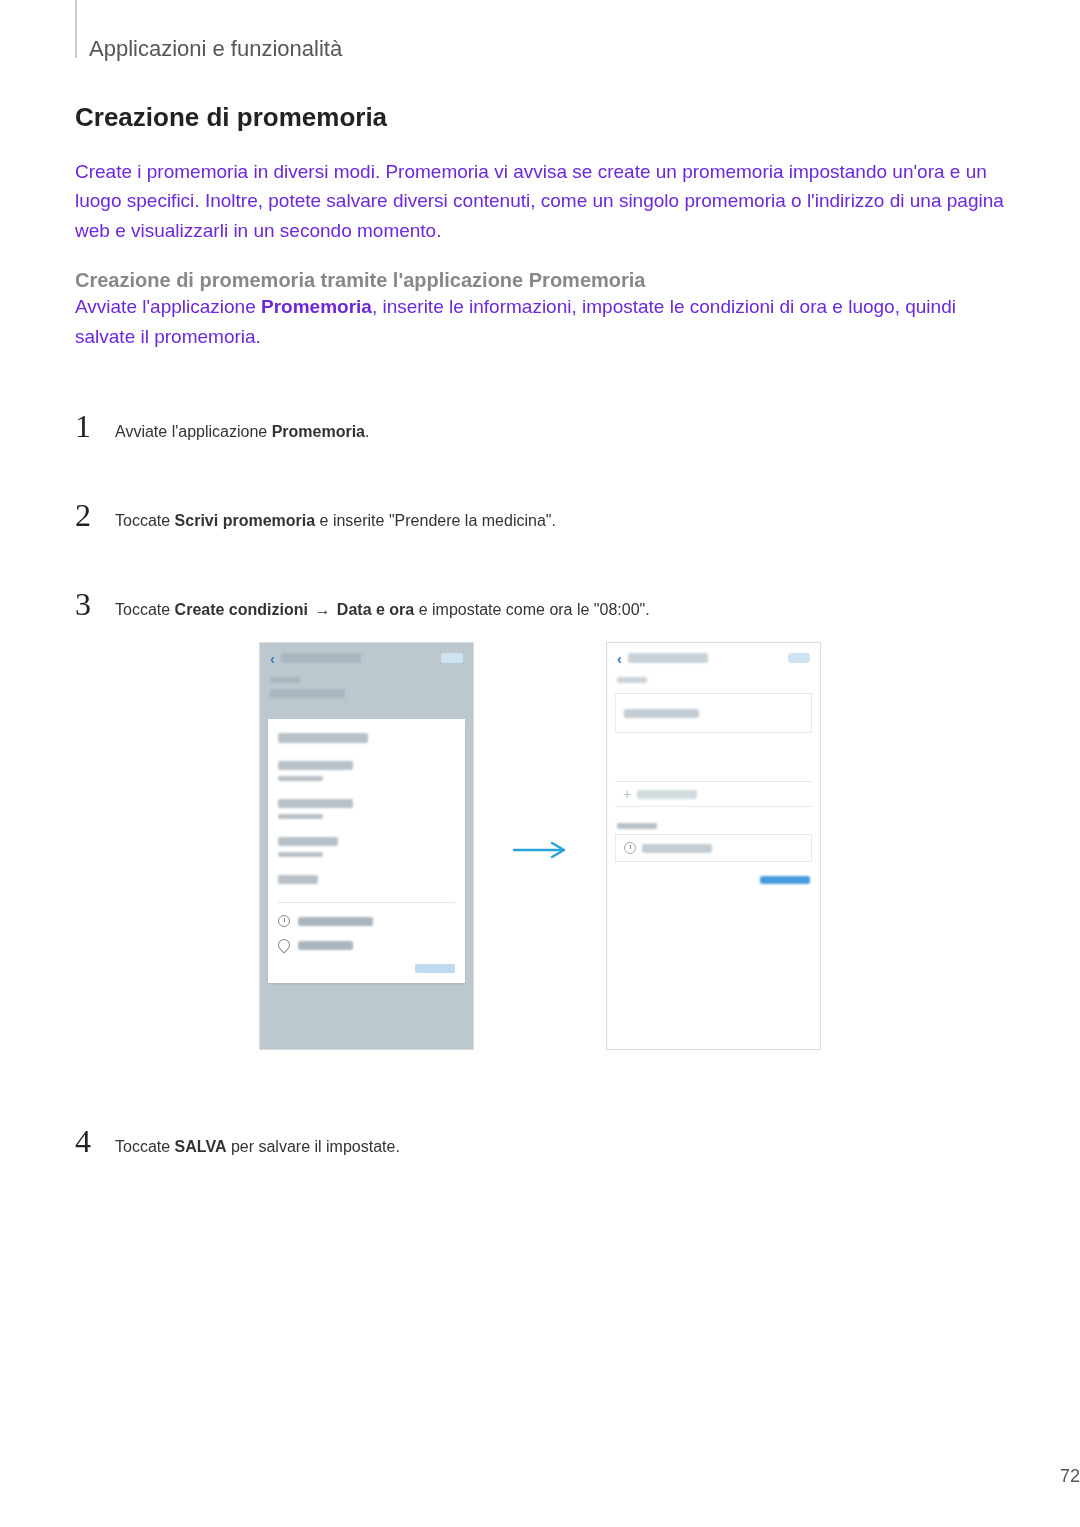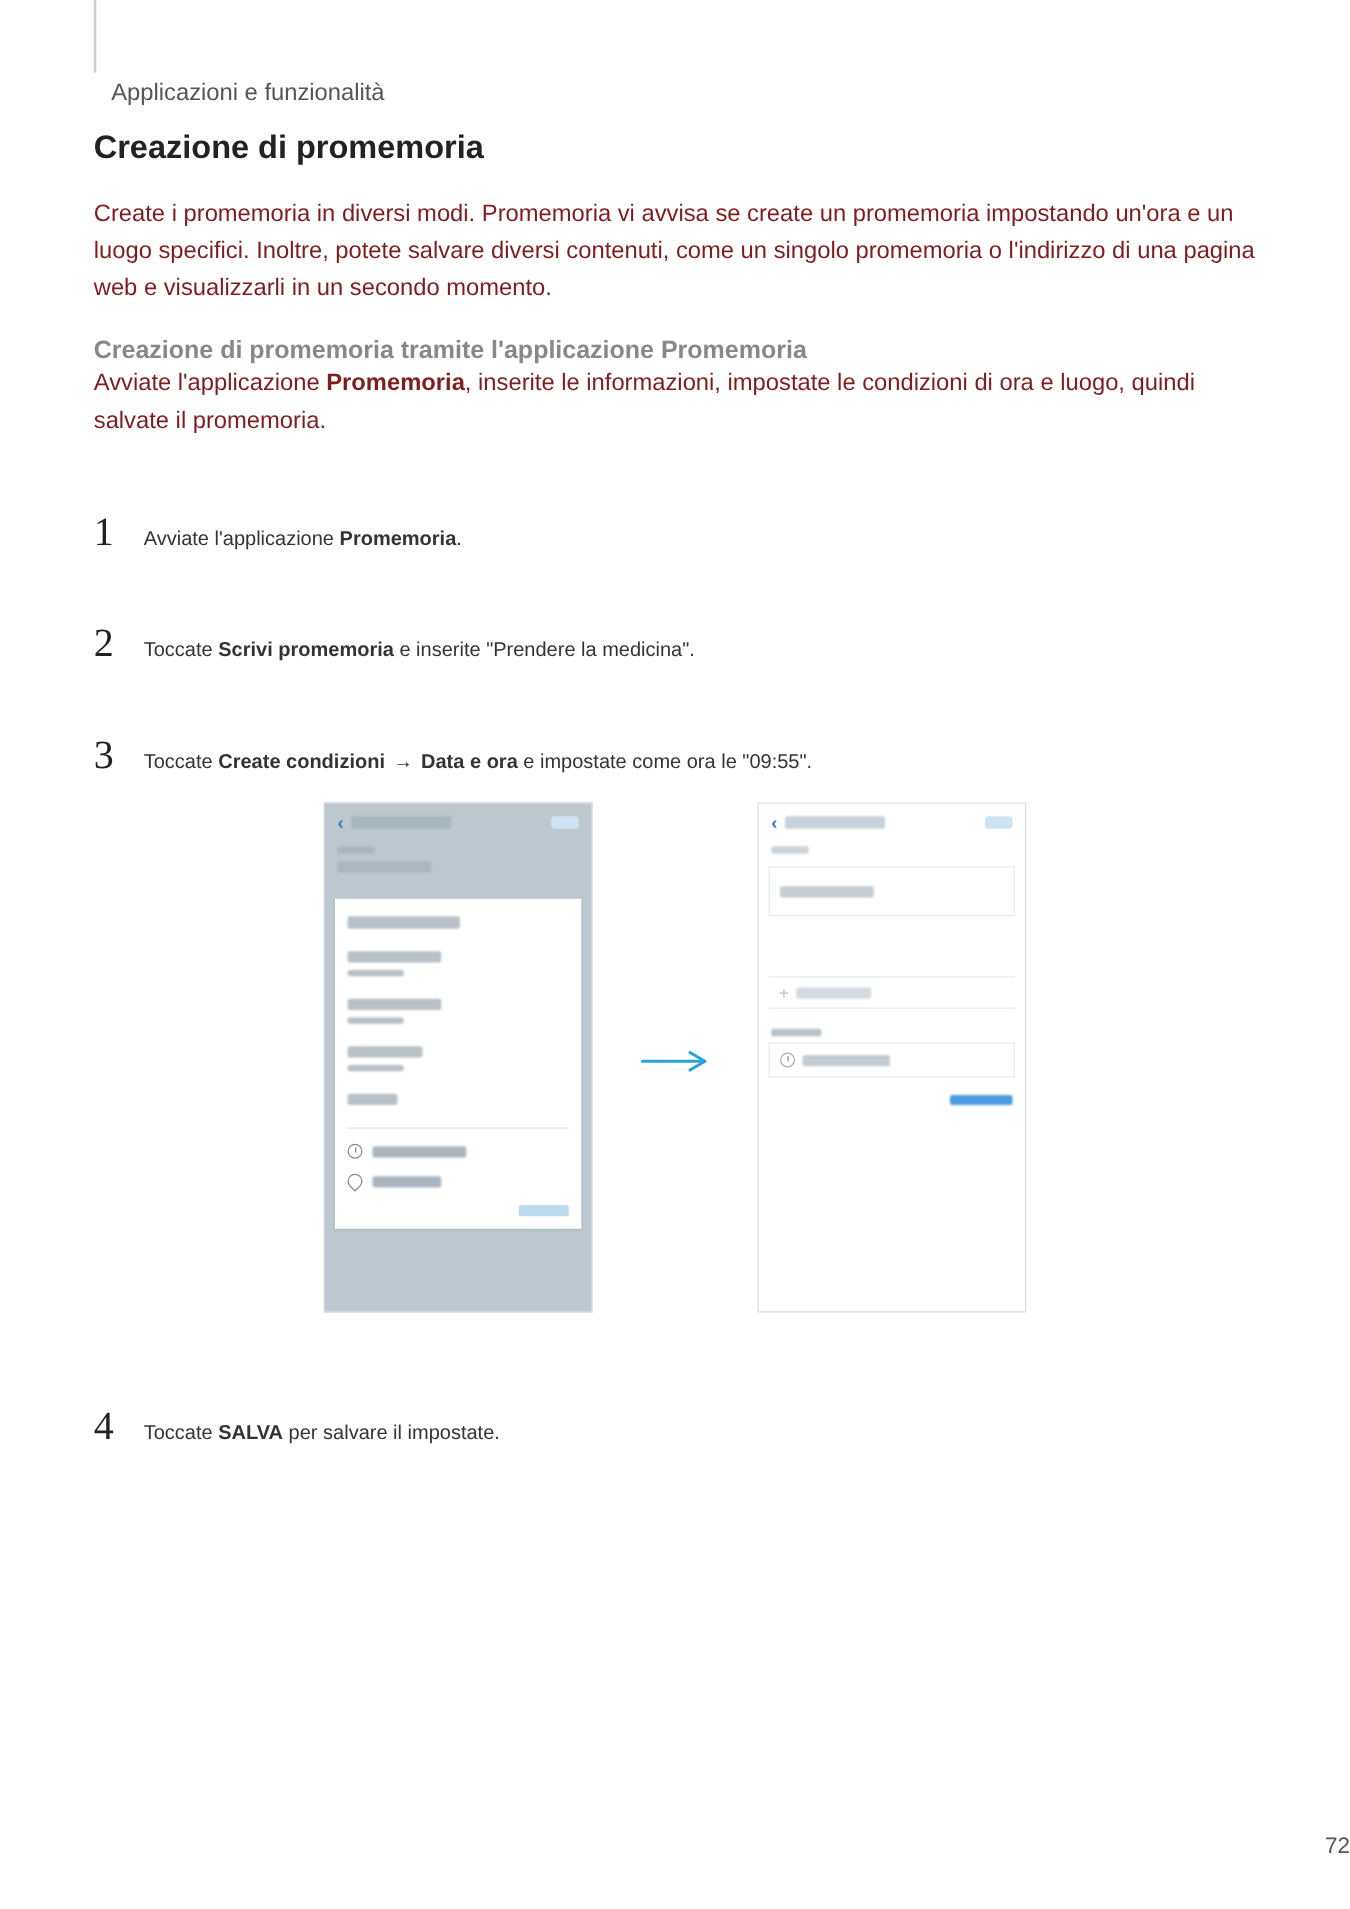--- a/index.html
+++ b/index.html
@@ -16,40 +16,39 @@
       top: 0;
       left: 75px;
       width: 2px;
       height: 58px;
       background: #ccc;
     }
     .breadcrumb {
       position: absolute;
       top: 36px;
       left: 89px;
-      font-size: 19px;
+      font-size: 22px;
       color: #555;
-      margin-top: 28px;
     }
     .content {
       position: absolute;
       top: 102px;
       left: 75px;
       right: 75px;
     }
     .title {
       font-size: 26px;
       font-weight: bold;
       color: #222;
       margin-bottom: 24px;
     }
     .body-text {
       font-size: 19px;
       line-height: 1.55;
-      color: #7f1d1d;
+      color: #6d28d9;
       margin-bottom: 24px;
     }
     .subtitle {
       font-size: 20px;
       font-weight: bold;
       color: #888;
       margin-top: 12px;
     }
     .step-list { list-style: none; }
     .step-item {
@@ -218,21 +217,21 @@
     </li>
     <li class="step-item">
       <span class="step-num">2</span>
       <span class="step-text">
         <span>Toccate </span><span class="bold">Scrivi promemoria</span><span> e inserite "Prendere la medicina".</span>
       </span>
     </li>
     <li class="step-item">
       <span class="step-num">3</span>
       <span class="step-text">
-        <span>Toccate </span><span class="bold">Create condizioni</span><span class="arrow-sm"> → </span><span class="bold">Data e ora</span><span> e impostate come ora le "09:55".</span>
+        <span>Toccate </span><span class="bold">Create condizioni</span><span class="arrow-sm"> → </span><span class="bold">Data e ora</span><span> e impostate come ora le "08:00".</span>
       </span>
     </li>
   </ol>
 
   <div class="screenshots-row">
 
     <div class="phone-shot">
       <div class="shot-header">
         <div style="display:flex;align-items:center;">
           <span class="shot-back">‹</span>

